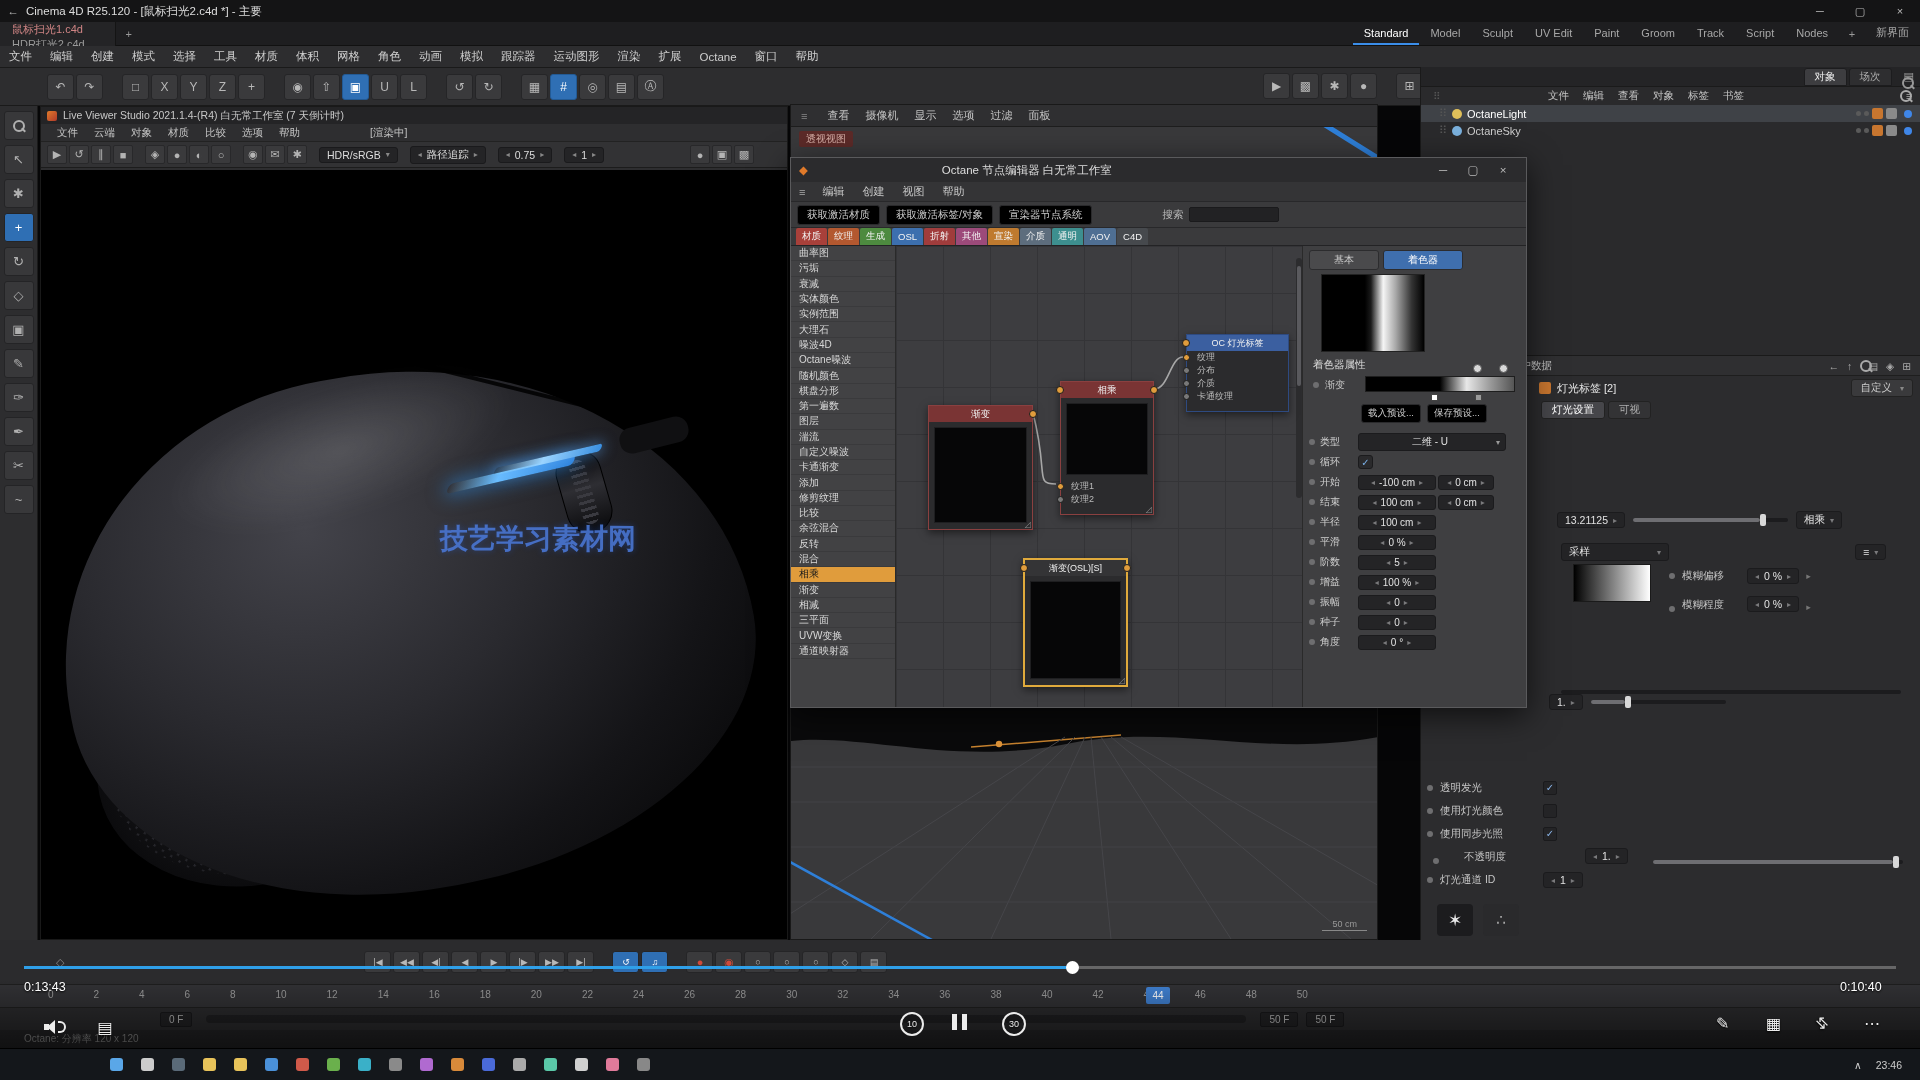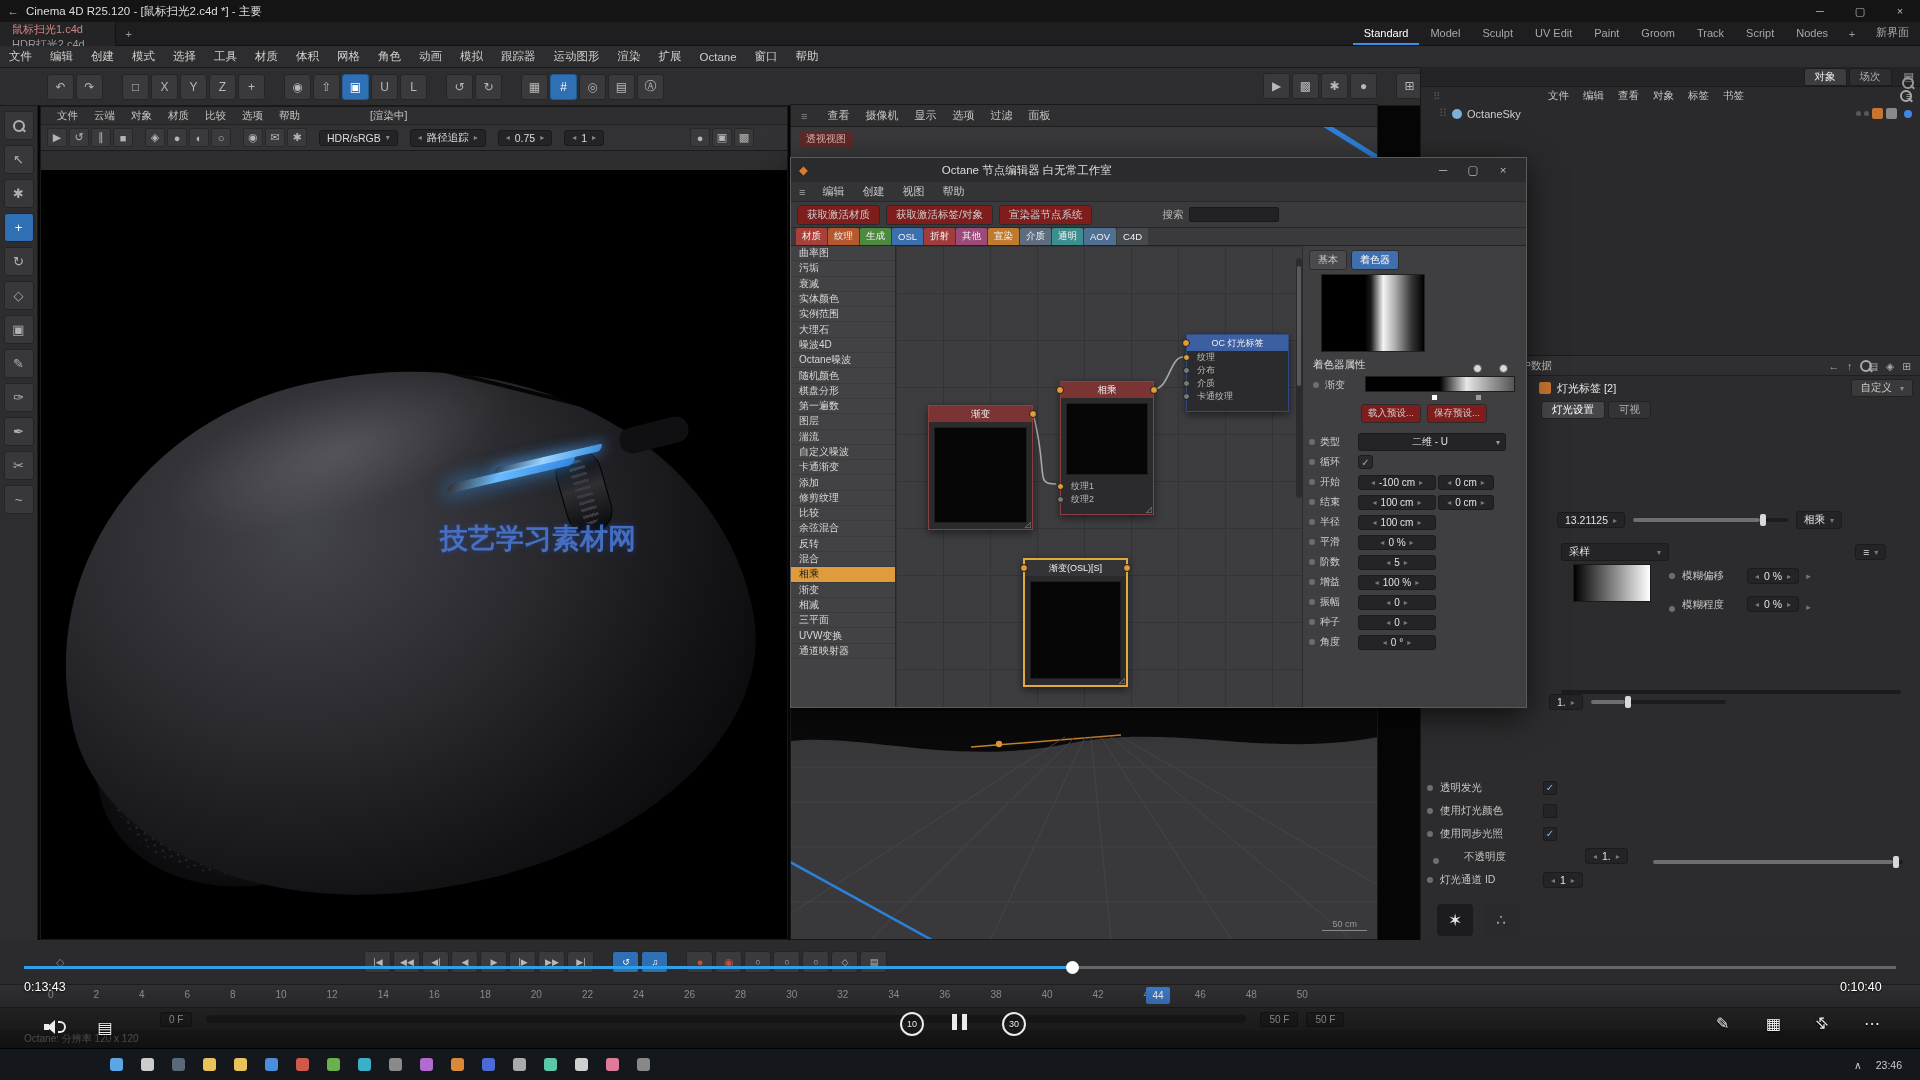--- a/index.html
+++ b/index.html
@@ -76,21 +76,21 @@
   
   .ne{left:790px;top:157px;width:737px;height:551px;background:#3a3a3c;border:1px solid #5a5a5c;box-shadow:0 8px 30px rgba(0,0,0,.65);z-index:30}
   .ne-title{height:24px;background:#2b2b2d;display:flex;align-items:center;padding:0 8px;gap:8px;font-size:11.5px;color:#ddd}
   .ne-title .nt{margin-left:126px}
   .ne-ctrl{margin-left:auto;display:flex}
   .ne-ctrl span{width:30px;height:24px;display:flex;align-items:center;justify-content:center;color:#bbb}
   .ne-menus{height:20px;background:#343436;display:flex;align-items:center;font-size:11px;border-bottom:1px solid #28282a}
   .ne-menus .burger{padding:0 8px;color:#aaa}
   .ne-menus span.mi{padding:0 9px;color:#c8c8c8}
   .ne-actions{height:26px;display:flex;align-items:center;gap:6px;padding:0 6px;border-bottom:1px solid #28282a}
-  .btn{background:#7f1d1d;border:1px solid #2a2a2c;border-radius:3px;padding:2px 9px;color:#ccc;font-size:10.5px}
+  .btn{background:#000000;border:1px solid #2a2a2c;border-radius:3px;padding:2px 9px;color:#ccc;font-size:10.5px}
   .ne-search-label{margin-left:64px;color:#bbb;font-size:10.5px}
   .ne-search{width:90px;height:15px;background:#222224;border:1px solid #1a1a1c;border-radius:2px}
   .ne-tabs{height:18px;display:flex;align-items:stretch;padding-left:5px;gap:1px;border-bottom:1px solid #232325}
   .ne-tab{display:flex;align-items:center;padding:0 6px;font-size:9.5px;color:#f2f2f2;border-radius:2px 2px 0 0}
   .ne-main{position:absolute;left:0;top:88px;right:0;bottom:0}
   .ne-list{position:absolute;left:0;top:0;width:105px;bottom:0;background:#424244;border-right:1px solid #2a2a2a;overflow:hidden}
   .ne-li{height:15.3px;display:flex;align-items:center;padding-left:8px;font-size:10px;color:#d8d8d8;border-bottom:1px solid #3a3a3c}
   .ne-li[data-state="active"]{background:#e09c3c;color:#1a1a1a}
   .ne-canvas{position:absolute;left:105px;top:0;right:224px;bottom:0;background:#3d3d40;overflow:hidden;
     background-image:linear-gradient(#343437 1px,transparent 1px),linear-gradient(90deg,#343437 1px,transparent 1px);background-size:47px 47px}
@@ -100,21 +100,21 @@
   .node{position:absolute;background:#2b2b2d;border:1px solid #4a2a2a;box-shadow:0 3px 8px rgba(0,0,0,.5)}
   .node .hd{height:16px;display:flex;align-items:center;justify-content:center;font-size:9.5px;color:#f0f0f0;position:relative}
   .node .prev{margin:5px;background:#060607;border:1px solid #1e1e20}
   .port{position:absolute;width:8px;height:8px;border-radius:50%;background:#e09c3c;border:1px solid #1c1c1c}
   .nrow{height:13px;display:flex;align-items:center;gap:5px;padding-left:10px;font-size:9px;color:#bbb;position:relative}
   .nrow .pdot{position:absolute;left:-4px;width:7px;height:7px;border-radius:50%;background:#e09c3c;border:1px solid #1c1c1c}
   .nrow[data-dot="gray"] .pdot{background:#787878}
   .resz{position:absolute;right:1px;bottom:0;color:#8a8a8a;font-size:8px}
   .osl-sel{border:2px solid #e0aa3c !important}
   
-  .itab{display:inline-flex;align-items:center;padding:2px 8px;background:#4a4a4c;border:1px solid #2c2c2e;border-radius:3px;color:#ccc;font-size:10px;margin-right:4px}
+  .itab{display:inline-flex;align-items:center;padding:2px 24px;background:#4a4a4c;border:1px solid #2c2c2e;border-radius:3px;color:#ccc;font-size:10px;margin-right:4px}
   .itab[data-state="active"]{background:#3f6fae;color:#fff}
   .ipreview{position:absolute;left:18px;top:28px;width:104px;height:78px;border:1px solid #222;
     background:linear-gradient(90deg,#000 0%,#000 42%,#1a1a1a 48%,#f5f5f5 60%,#aaa 72%,#333 88%,#000 100%)}
   .isec{position:absolute;left:10px;top:112px;font-size:10.5px;color:#ddd}
   .igbar{position:absolute;left:62px;top:130px;width:150px;height:16px;border:1px solid #1e1e1e;
     background:linear-gradient(90deg,#000 0%,#000 50%,#e8e8e8 68%,#9a9a9a 84%,#555 100%)}
   .iknob{position:absolute;width:9px;height:9px;border-radius:50%;background:#d8d8d8;border:1px solid #555}
   .iksq{position:absolute;width:7px;height:7px;background:#fff;border:1px solid #444}
   .ipresets{position:absolute;left:58px;top:158px;display:flex;gap:6px}
   .prow{position:absolute;left:0;height:20px;display:flex;align-items:center;width:224px}
@@ -366,20 +366,24 @@
 
         <span class="lic">✒</span>
 
         <span class="lic">✂</span>
 
         <span class="lic">~</span>
       </span>
   </div>
 
   <div class="abs lv">
+    <div class="lv-title">
+      <span class="lv-appicon"></span>
+      <span>Live Viewer Studio 2021.1.4-(R4) 白无常工作室 (7 天倒计时)</span>
+    </div>
     <div class="lv-menus">
       <span class="row">
 
       <span>文件</span>
           <span>云端</span>
           <span>对象</span>
           <span>材质</span>
           <span>比较</span>
           <span>选项</span>
           <span>帮助</span>
@@ -497,20 +501,32 @@
           <span class="mi">标签</span>
           <span class="mi">书签</span>
         </span>
       <span class="om-right-ics">
         <span><span class="csearch"></span></span>
         <span>≡</span>
       </span>
     </div>
     <div>
 
+        <div class="om-row" data-state="selected">
+          <span style="color:#555">⠿</span>
+          <span class="om-ic" data-type="light"></span>
+          <span>OctaneLight</span>
+          <span class="om-dots">
+            <span class="vdot"></span>
+            <span class="vdot"></span>
+            <span class="tagsq orange"></span>
+            <span class="tagsq"></span>
+            <span class="bluedot"></span>
+          </span>
+        </div>
 
         <div class="om-row">
           <span style="color:#555">⠿</span>
           <span class="om-ic" data-type="sky"></span>
           <span>OctaneSky</span>
           <span class="om-dots">
             <span class="vdot"></span>
             <span class="vdot"></span>
             <span class="tagsq orange"></span>
             <span class="tagsq"></span>

